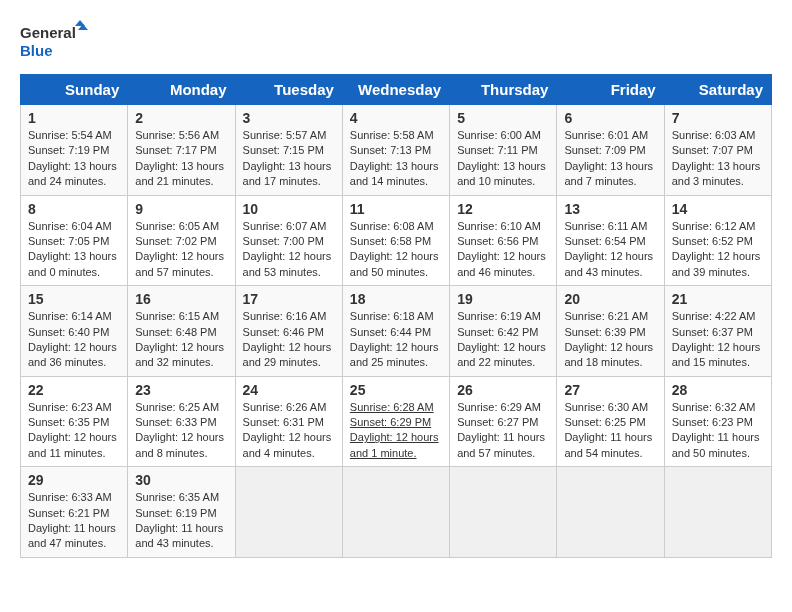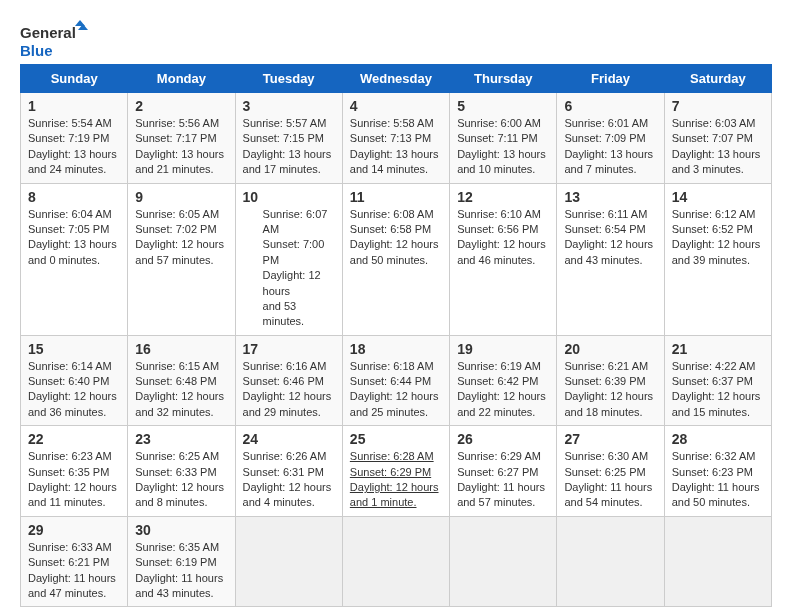--- a/index.html
+++ b/index.html
@@ -7,20 +7,21 @@
       font-family: Arial, sans-serif;
       background: #fff;
       width: 792px;
       min-height: 612px;
       padding: 20px;
     }
     .header-section {
       display: flex;
       justify-content: space-between;
       align-items: flex-start;
+      margin-bottom: 10px;
     }
     .logo {
       display: flex;
       align-items: center;
       gap: 4px;
     }
     .title-block {
       text-align: right;
     }
     .month-title {
@@ -32,23 +33,23 @@
       font-size: 15px;
       color: #333;
     }
     table {
       width: 100%;
       border-collapse: collapse;
     }
     thead tr th {
       background-color: #1565c0;
       color: #fff;
-      text-align: center;
+      text-align: right;
       padding: 6px 8px;
-      font-size: 13px;
+      font-size: 15px;
       font-weight: bold;
       border: 1px solid #1565c0;
     }
     tbody tr td {
       vertical-align: top;
       padding: 5px 7px;
       border: 1px solid #ccc;
       font-size: 11px;
       color: #333;
       min-height: 80px;
@@ -164,21 +165,21 @@
         </td>
         <td>
           <span class="day-number">9</span>
           <div class="cell-text" style="white-space: pre-line;">Sunrise: 6:05 AM
 Sunset: 7:02 PM
 Daylight: 12 hours
 and 57 minutes.</div>
         </td>
         <td>
           <span class="day-number">10</span>
-          <div class="cell-text" style="white-space: pre-line; margin-left: 20px;">Sunrise: 6:07 AM
+          <div class="cell-text" style="white-space: pre-line;">Sunrise: 6:07 AM
 Sunset: 7:00 PM
 Daylight: 12 hours
 and 53 minutes.</div>
         </td>
         <td>
           <span class="day-number">11</span>
           <div class="cell-text" style="white-space: pre-line;">Sunrise: 6:08 AM
 Sunset: 6:58 PM
 Daylight: 12 hours
 and 50 minutes.</div>

